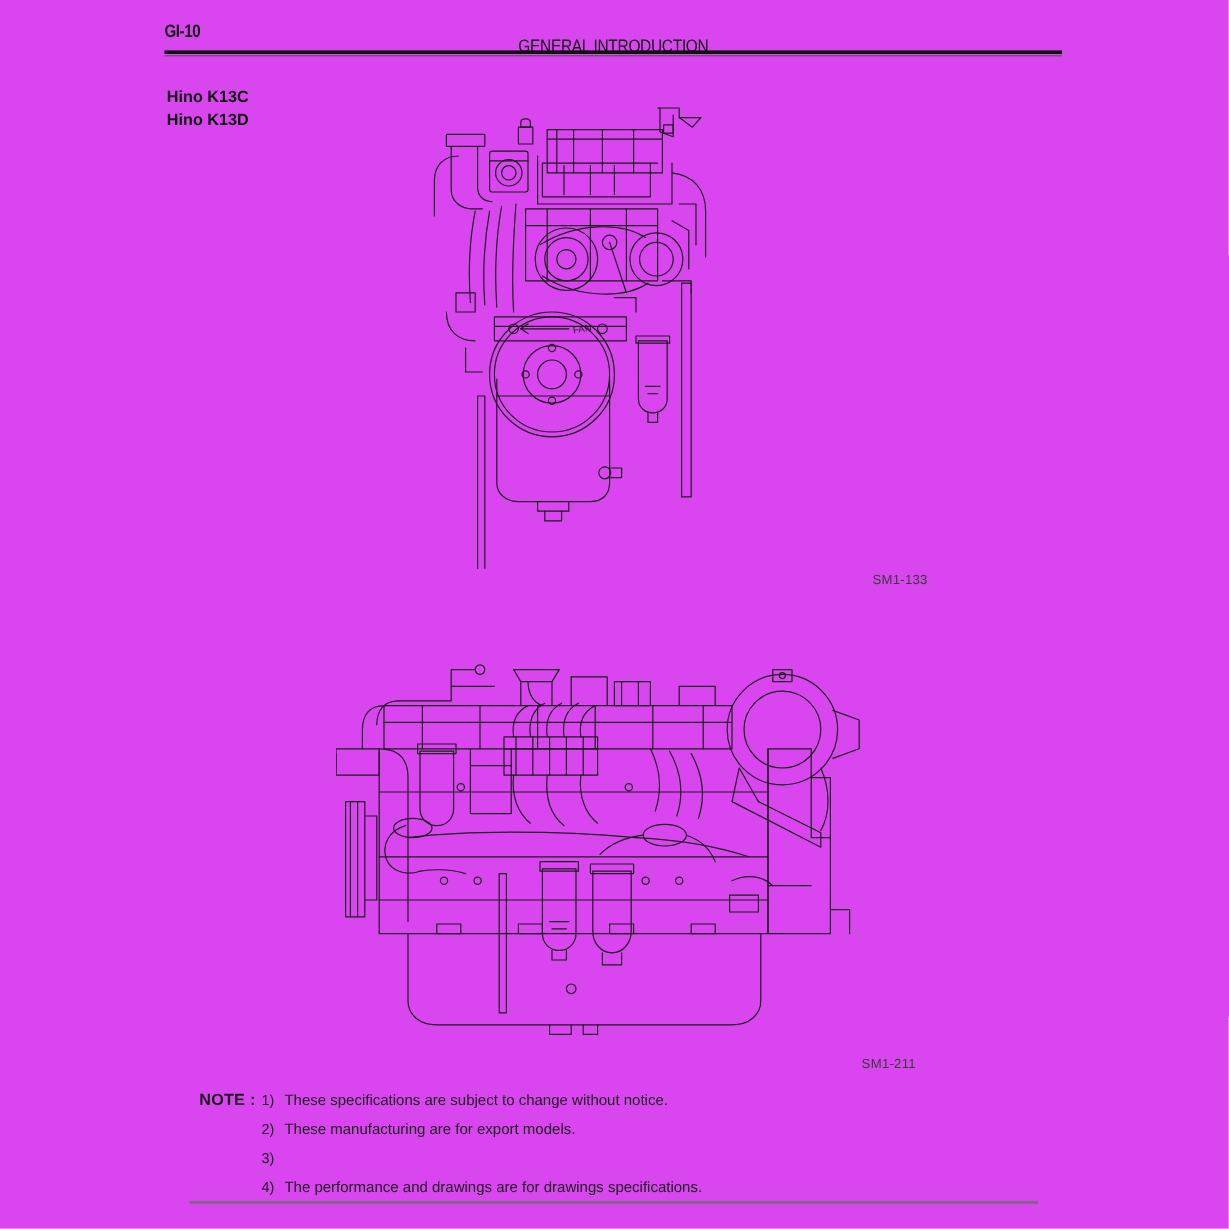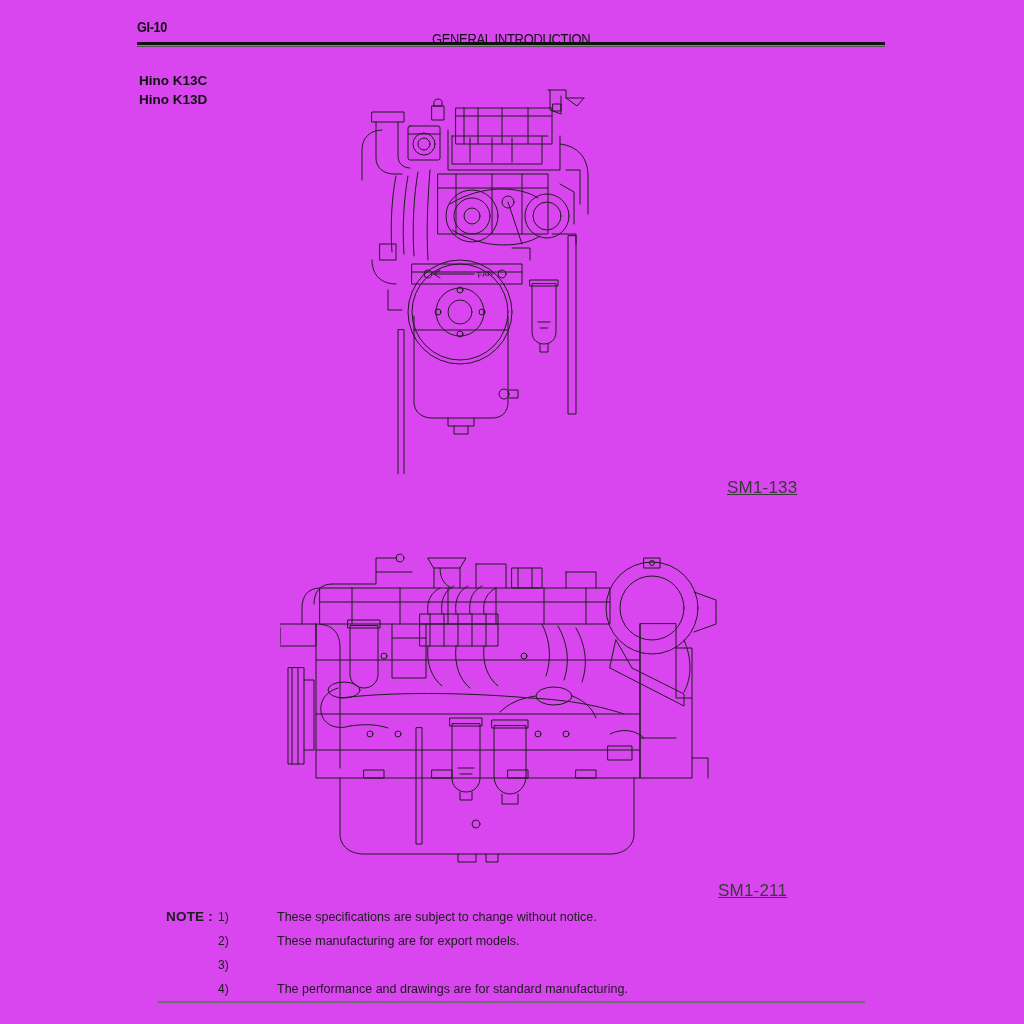--- a/index.html
+++ b/index.html
@@ -104,24 +104,23 @@
     height: 340px;
   }
   .figure svg {
     display: block;
     width: 100%;
     height: 100%;
   }
 
   .fig-caption {
     position: absolute;
-    font-size: 17px;
+    font-size: 11px;
     color: #3a3a3a;
     letter-spacing: 0.2px;
-    text-decoration: underline;
   }
   .cap-133 { left: 727px; top: 478px; }
   .cap-134 { left: 718px; top: 881px; }
 
   
   .note-block {
     position: absolute;
     left: 166px;
     top: 908px;
     width: 700px;
@@ -144,21 +143,20 @@
     position: absolute;
     left: 52px;
     top: 2px;
     font-size: 12px;
   }
   .note-text {
     position: absolute;
     left: 71px;
     top: 2px;
     white-space: nowrap;
-    margin-left: 40px;
   }
 
   .footer-rule {
     position: absolute;
     left: 158px;
     top: 1001px;
     width: 707px;
     height: 2px;
     background: #6e6e6e;
   }
@@ -405,19 +403,19 @@
     </div>
     <div class="note-row">
       <span class="note-num">2)</span>
       <span class="note-text">These manufacturing are for export models.</span>
     </div>
     <div class="note-row">
       <span class="note-num">3)</span>
     </div>
     <div class="note-row">
       <span class="note-num">4)</span>
-      <span class="note-text">The performance and drawings are for standard manufacturing.</span>
+      <span class="note-text">The performance and drawings are for drawings specifications.</span>
     </div>
   </div>
 
   <div class="footer-rule"></div>
 
 </div>
 
 </body></html>

